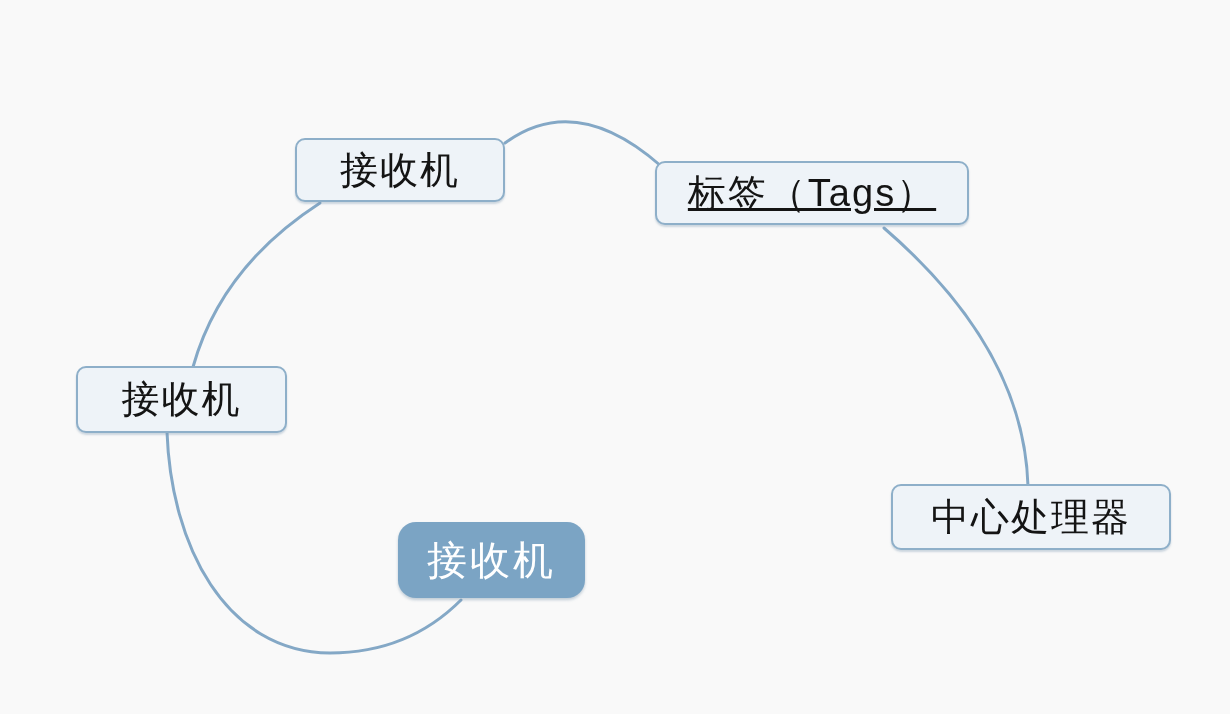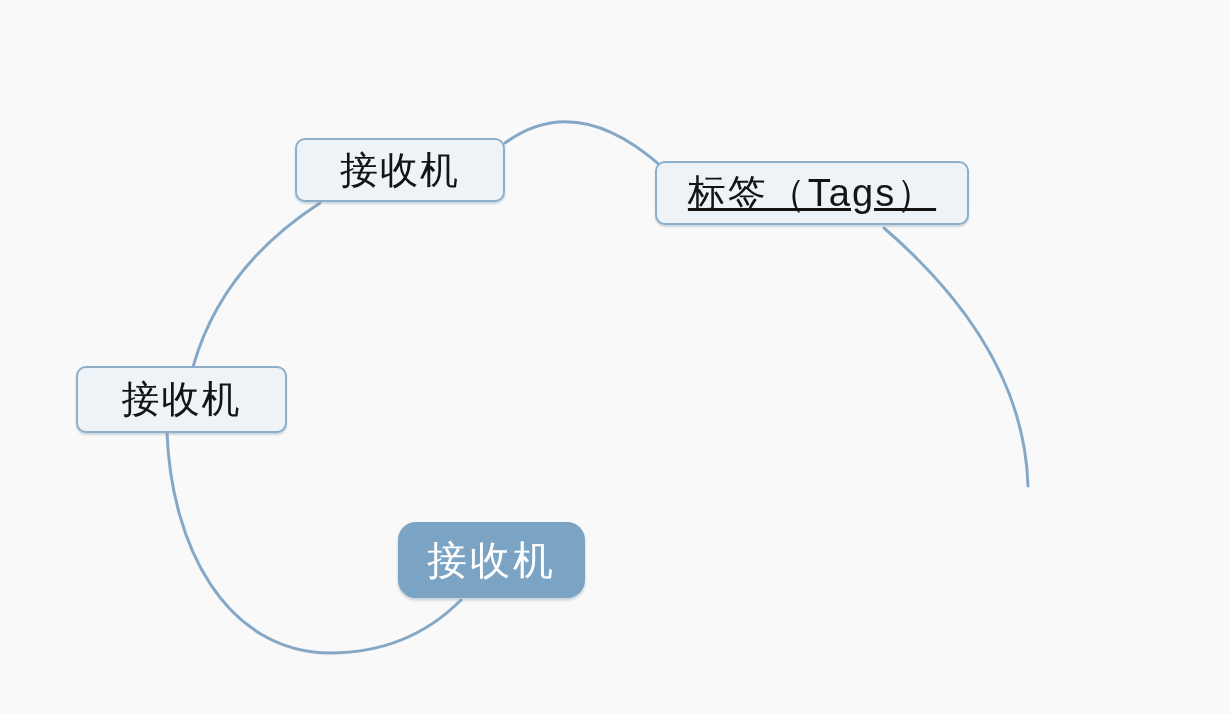--- a/index.html
+++ b/index.html
@@ -82,18 +82,21 @@
   </div>
 
   <div class="node light" id="node-tags">
     <span>标签（Tags）</span>
   </div>
 
   <div class="node light" id="node-receiver-left">
     <span>接收机</span>
   </div>
 
+  <div class="node light" id="node-central-processor">
+    <span>中心处理器</span>
+  </div>
 
   <div class="node dark" id="node-receiver-main">
     <span>接收机</span>
   </div>
 
 </div>
 
 </body></html>

